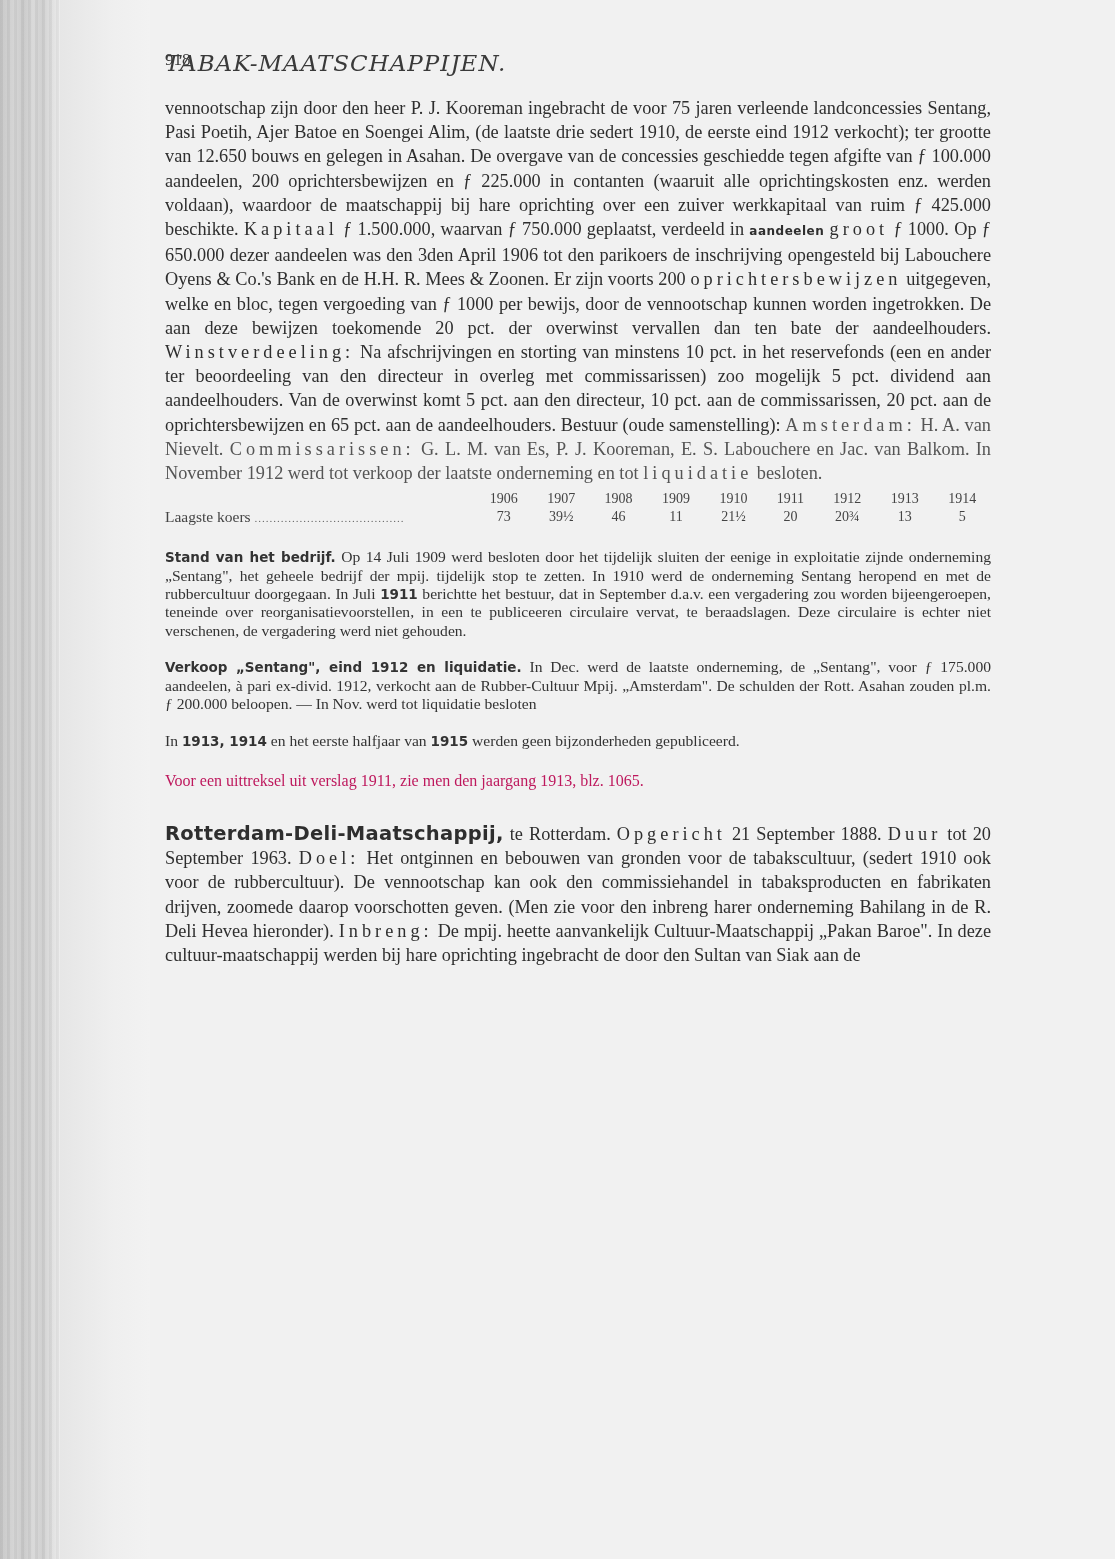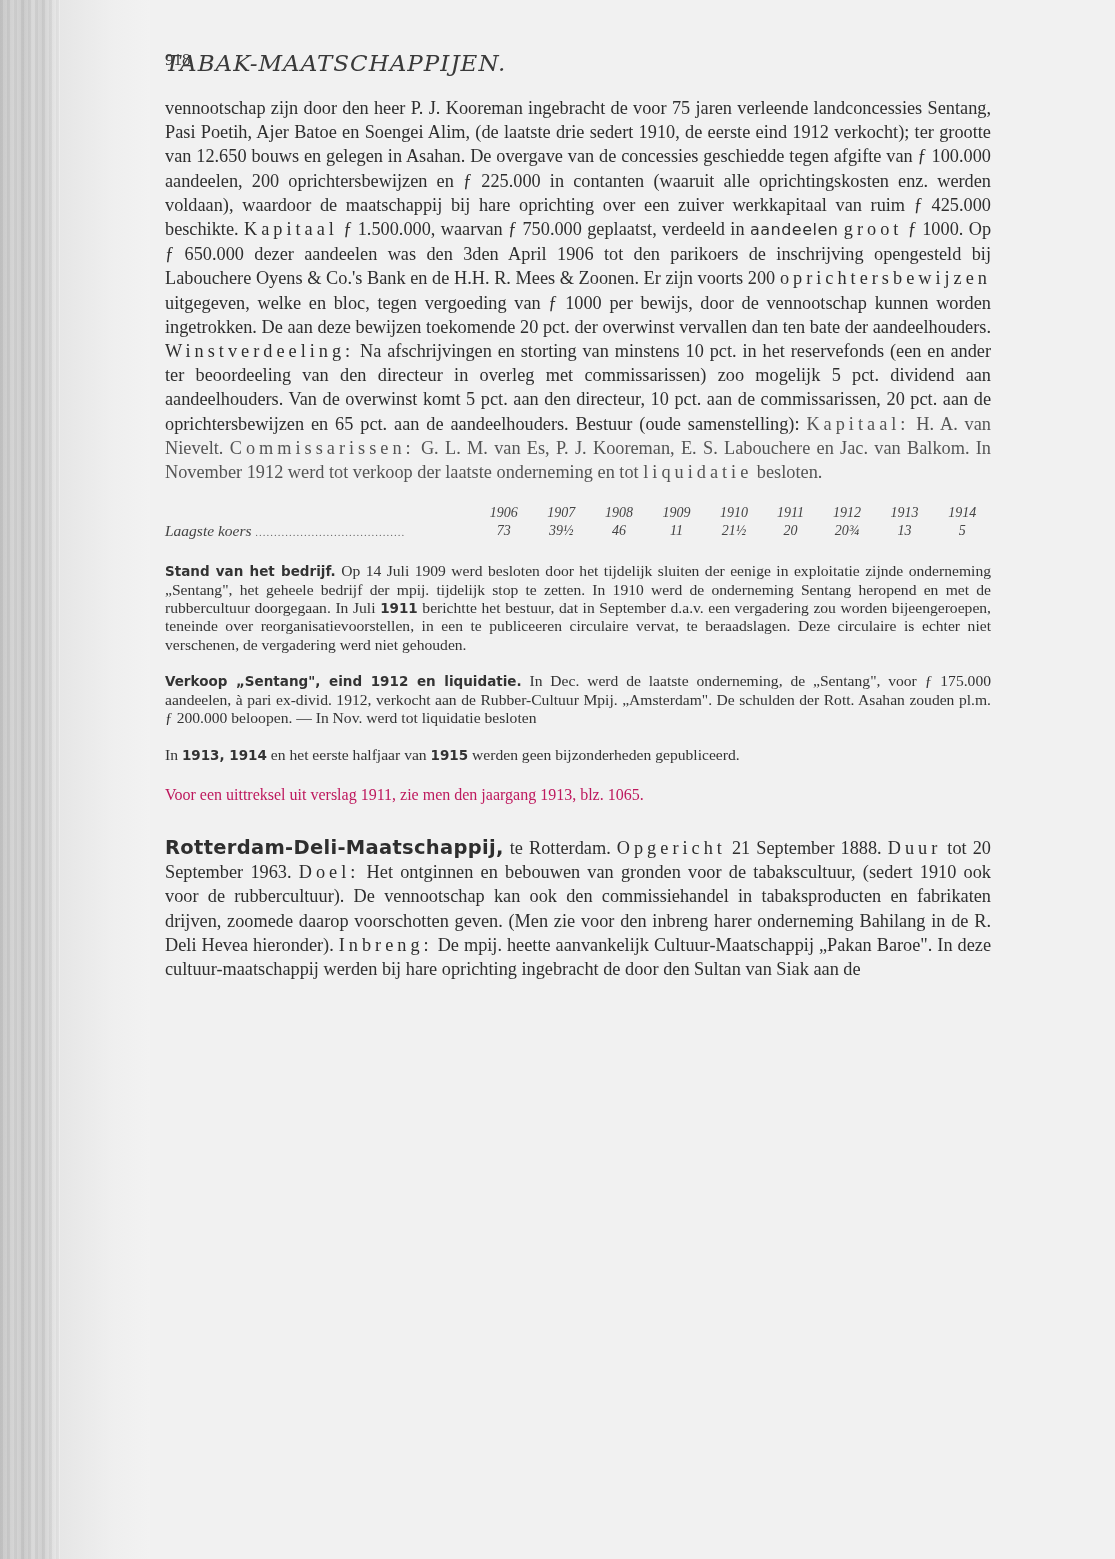--- a/index.html
+++ b/index.html
@@ -34,26 +34,26 @@
       font-style: italic; letter-spacing: 1px; font-size: 23px;
     }
     .body-text {
       margin-top: 22px;
       font-family: "Liberation Serif", serif;
       font-size: 18.3px; line-height: 24.2px; text-align: justify;
       color: #2e2e2e;
     }
     .body-text p { margin: 0; }
     .sp { letter-spacing: 4px; }
-    .bold-sans { font-family: "DejaVu Sans", sans-serif; font-weight: normal; font-size: 16px; letter-spacing: 0.5px; }
+    .bold-sans { font-family: "DejaVu Sans", sans-serif; font-weight: bold; font-size: 12px; letter-spacing: 0.5px; }
     .faded { color: #555; }
 
     table.koers {
-      margin-top: 20px; width: 100%; border-collapse: collapse;
-      font-family: "Liberation Serif", serif; font-size: 14px; color: #444; font-style: italic;
+      margin-top: 5px; width: 100%; border-collapse: collapse;
+      font-family: "Liberation Serif", serif; font-size: 14px; color: #444;
     }
     table.koers td { padding: 0; height: 18px; text-align: center; }
     table.koers td.label { text-align: left; white-space: nowrap; font-size: 15.5px; width: 310px; }
     .dots { letter-spacing: 1px; color: #666; font-size: 11px; }
 
     .small-text {
       font-family: "Liberation Serif", serif;
       font-size: 15.6px; line-height: 18.4px; text-align: justify; color: #333;
     }
     .small-text .lead { font-family: "DejaVu Sans", sans-serif; font-weight: bold; font-size: 13.5px; margin-top: 48px; }
@@ -89,21 +89,21 @@
       <span>vennootschap zijn door den heer P. J. Kooreman ingebracht de voor 75 jaren verleende landconcessies Sentang, Pasi Poetih, Ajer Batoe en Soengei Alim, (de laatste drie sedert 1910, de eerste eind 1912 verkocht); ter grootte van 12.650 bouws en gelegen in Asahan. De overgave van de concessies geschiedde tegen afgifte van ƒ 100.000 aandeelen, 200 oprichtersbewijzen en ƒ 225.000 in contanten (waaruit alle oprichtingskosten enz. werden voldaan), waardoor de maatschappij bij hare oprichting over een zuiver werkkapitaal van ruim ƒ 425.000 beschikte.</span>
       <span class="sp">Kapitaal</span>
       <span>ƒ 1.500.000, waarvan ƒ 750.000 geplaatst, verdeeld in</span>
       <span class="bold-sans">aandeelen</span>
       <span class="sp">groot</span>
       <span>ƒ 1000. Op ƒ 650.000 dezer aandeelen was den 3den April 1906 tot den parikoers de inschrijving opengesteld bij Labouchere Oyens &amp; Co.'s Bank en de H.H. R. Mees &amp; Zoonen. Er zijn voorts 200</span>
       <span class="sp">oprichtersbewijzen</span>
       <span>uitgegeven, welke en bloc, tegen vergoeding van ƒ 1000 per bewijs, door de vennootschap kunnen worden ingetrokken. De aan deze bewijzen toekomende 20 pct. der overwinst vervallen dan ten bate der aandeelhouders.</span>
       <span class="sp">Winstverdeeling:</span>
       <span>Na afschrijvingen en storting van minstens 10 pct. in het reservefonds (een en ander ter beoordeeling van den directeur in overleg met commissarissen) zoo mogelijk 5 pct. dividend aan aandeelhouders. Van de overwinst komt 5 pct. aan den directeur, 10 pct. aan de commissarissen, 20 pct. aan de oprichtersbewijzen en 65 pct. aan de aandeelhouders. Bestuur (oude samenstelling):</span>
-      <span class="sp faded">Kapitaal:</span>
+      <span class="sp faded">Amsterdam:</span>
       <span class="faded">H. A. van Nievelt.</span>
       <span class="sp faded">Commissarissen:</span>
       <span class="faded">G. L. M. van Es, P. J. Kooreman, E. S. Labouchere en Jac. van Balkom. In November 1912 werd tot verkoop der laatste onderneming en tot</span>
       <span class="sp faded">liquidatie</span>
       <span class="faded">besloten.</span>
     </p>
   </div>
 
   <table class="koers">
     <tbody>

